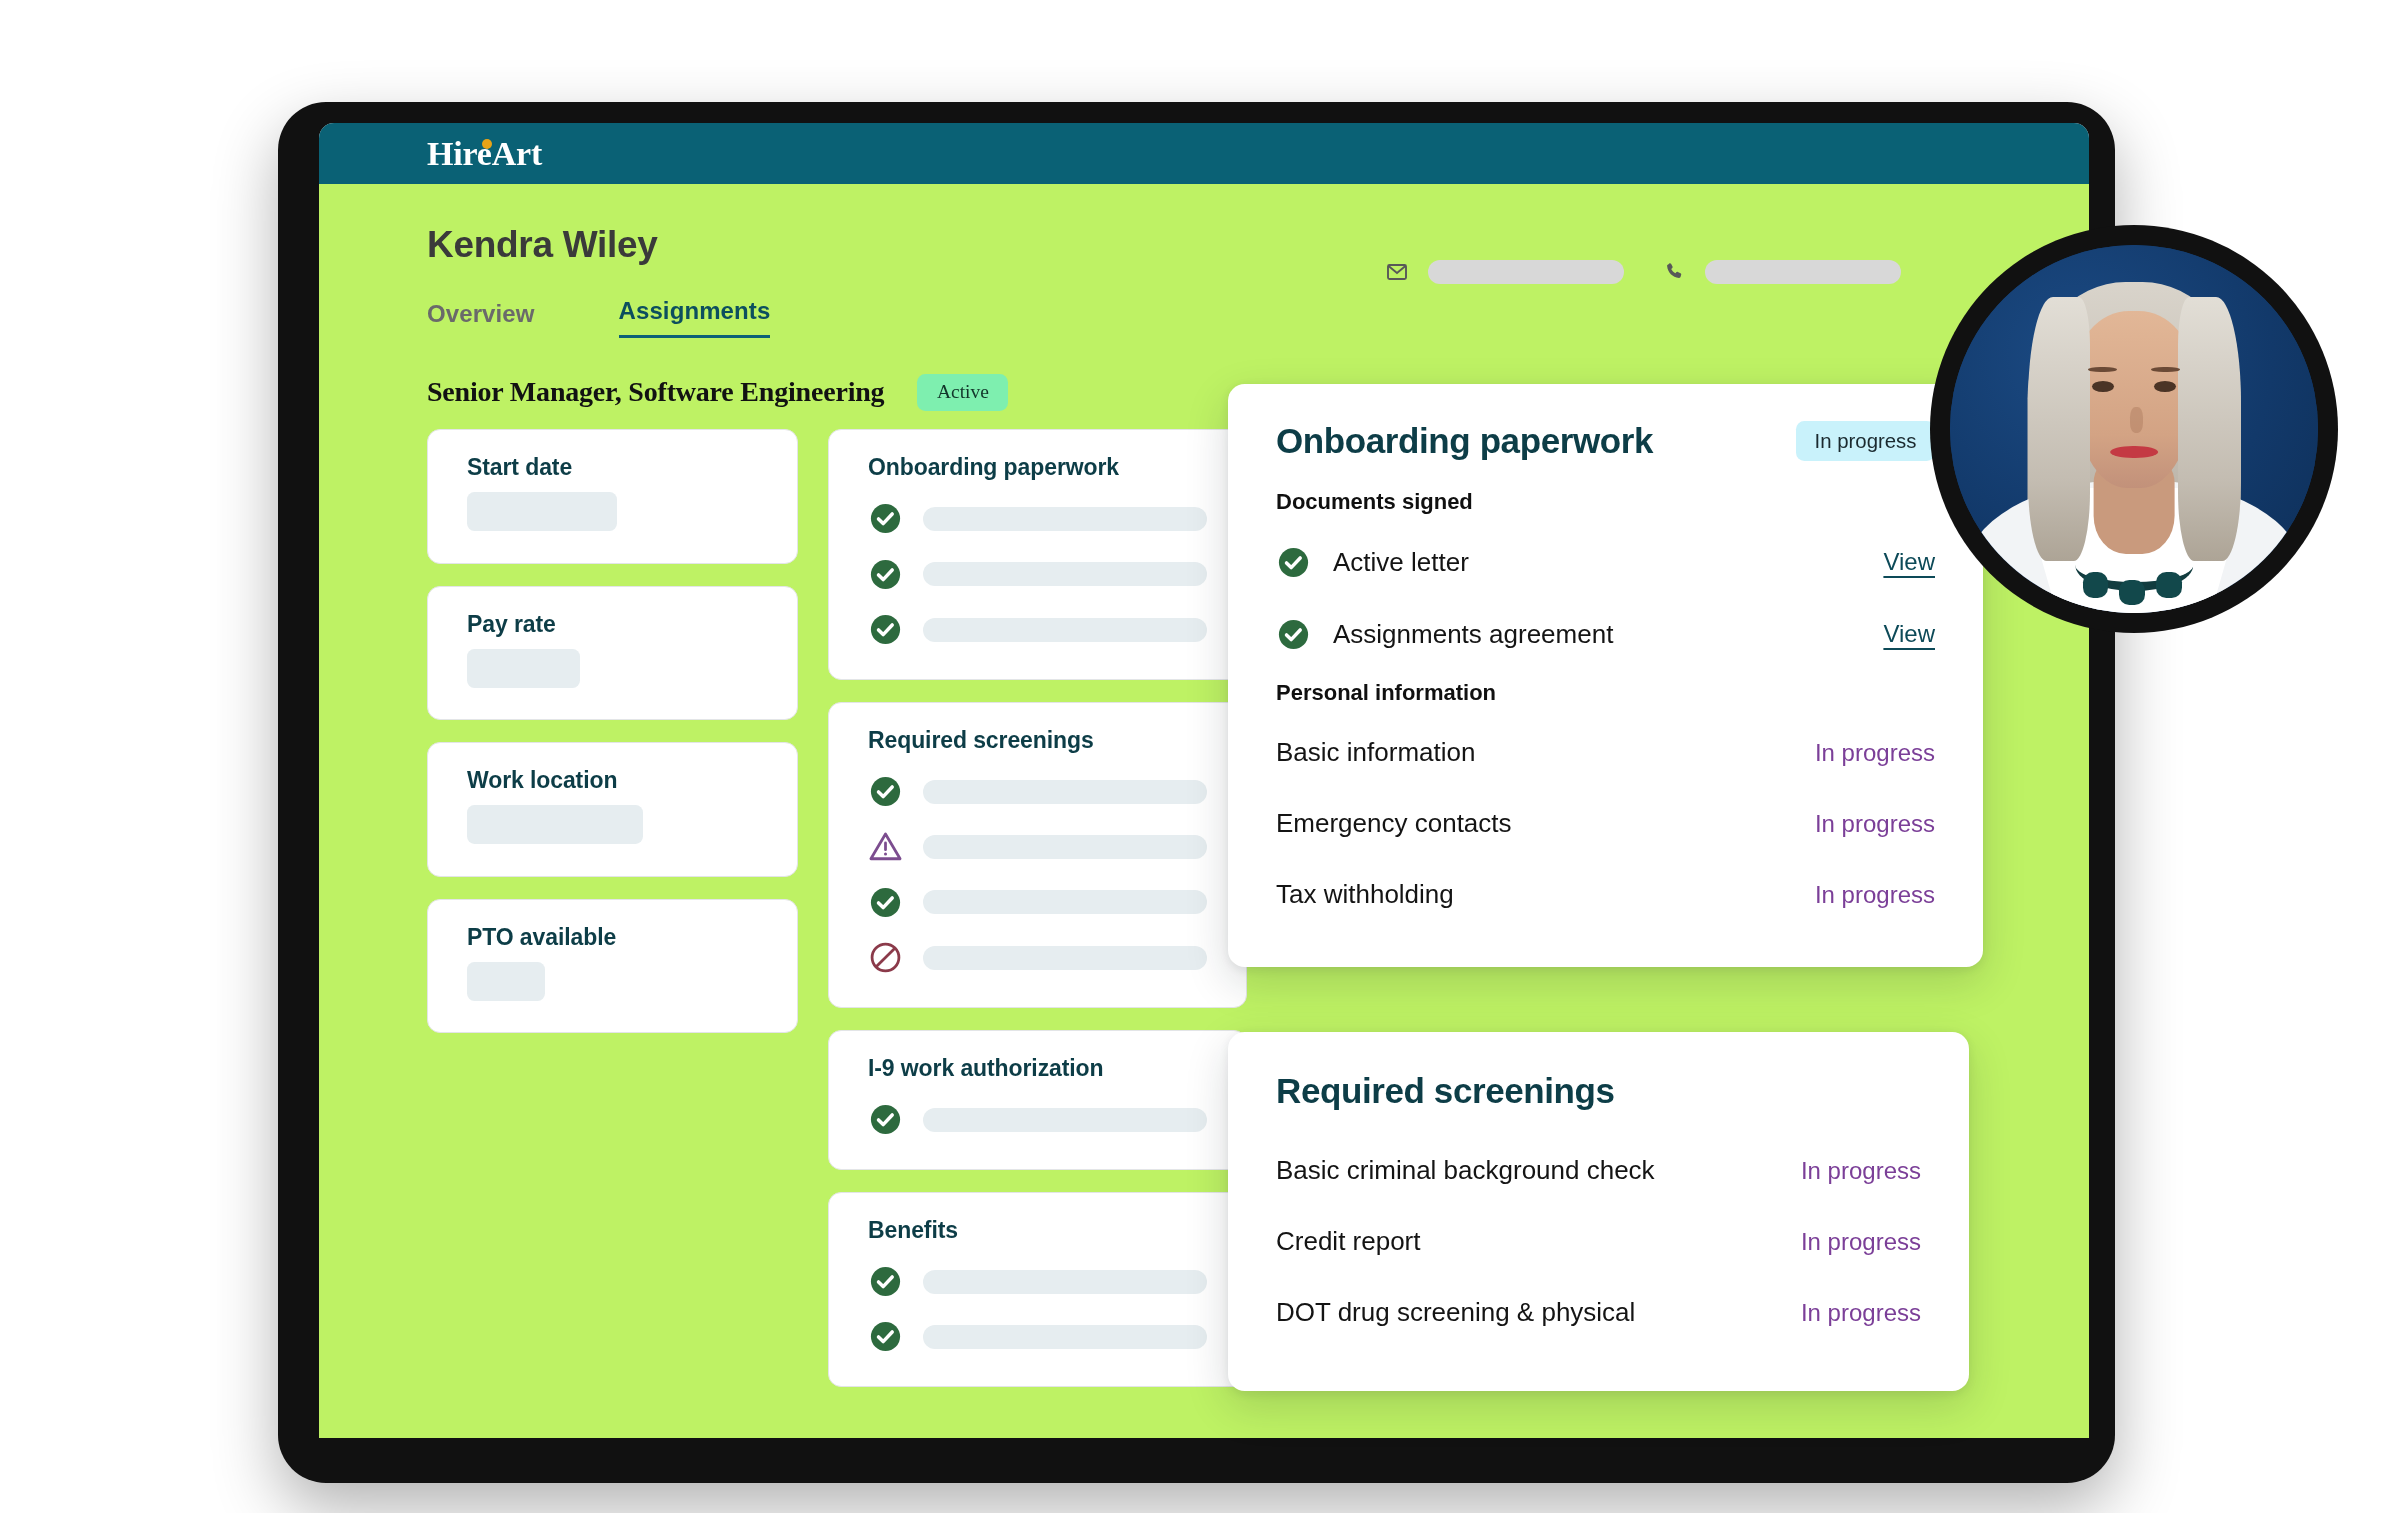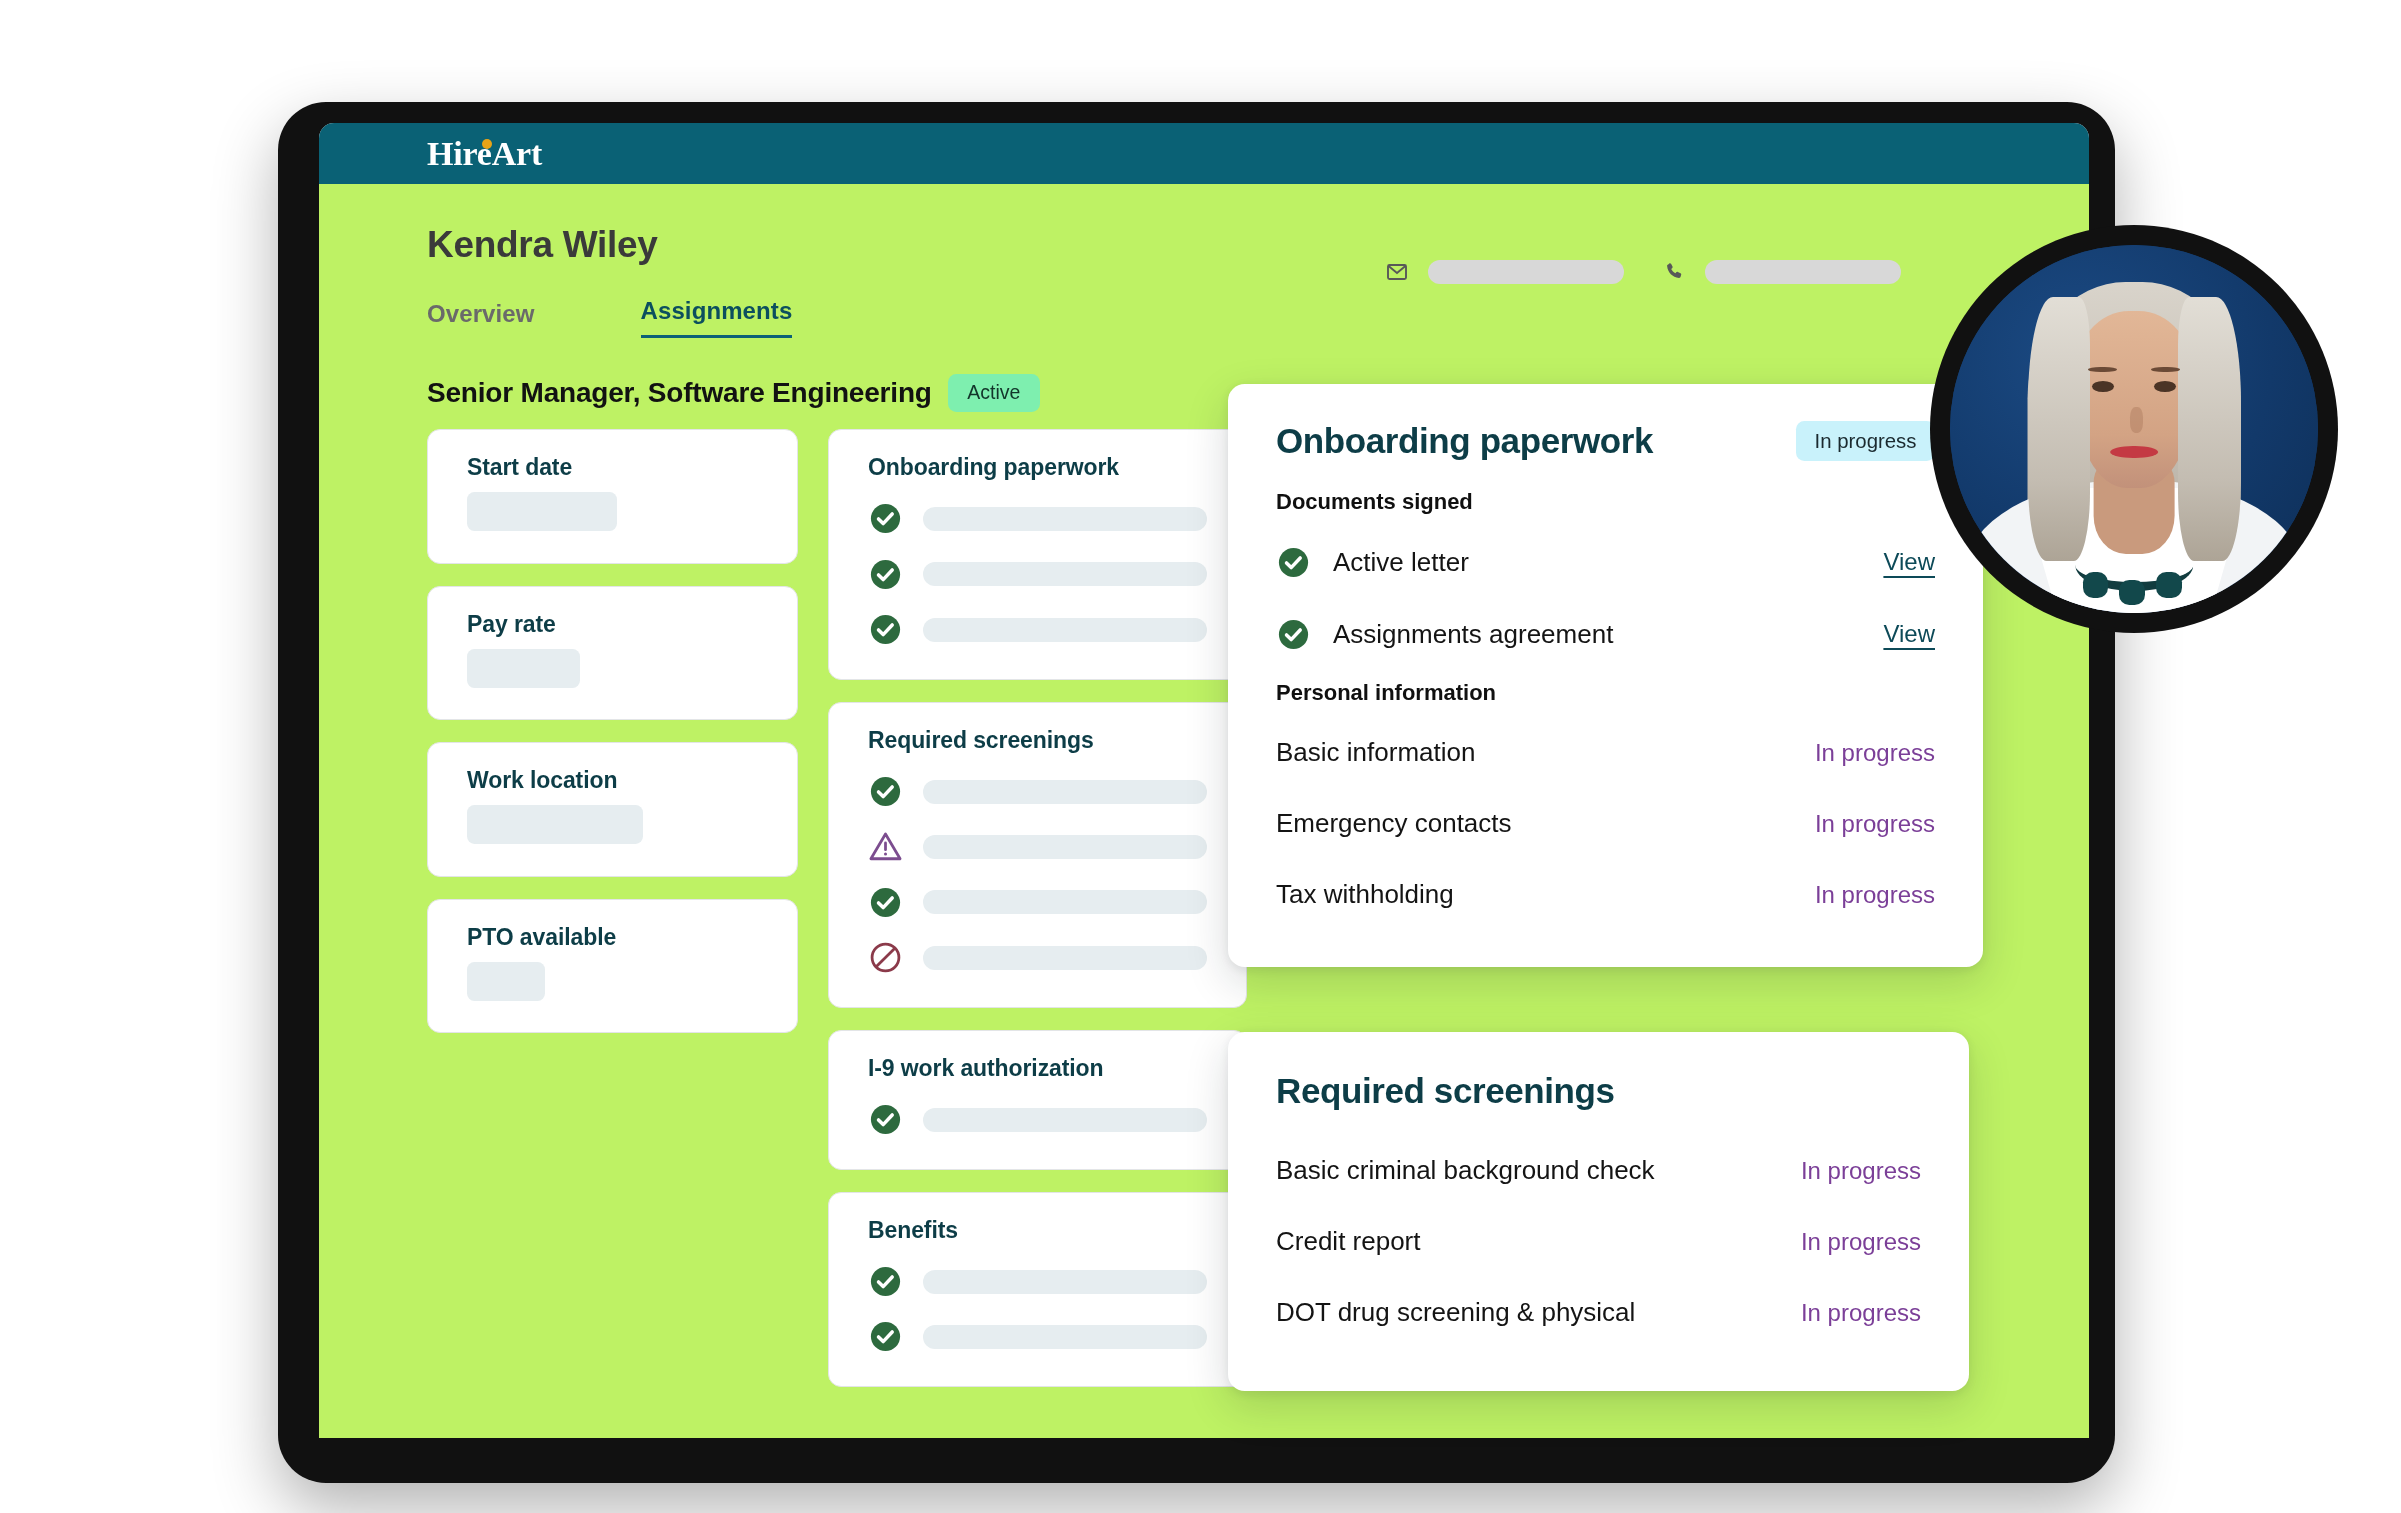--- a/index.html
+++ b/index.html
@@ -93,26 +93,26 @@
 
   
   .contact-row { position: absolute; top: 76px; left: 1066px; display: flex; align-items: center; gap: 39px; }
   .contact-item { display: flex; align-items: center; gap: 18.5px; }
   .contact-ph { height: 24px; border-radius: 12px; background: #d8d8d8; }
   .ph-email { width: 196px; }
   .ph-phone { width: 196px; }
   .ic { width: 24px; height: 24px; display: block; color: #585858; }
 
   
-  .tabs { position: absolute; left: 108px; top: 113px; display: flex; gap: 106px; align-items: flex-end; }
+  .tabs { position: absolute; left: 108px; top: 113px; display: flex; gap: 84px; align-items: flex-end; }
   .tab { font-size: 24px; font-weight: 700; color: #6a6a6a; padding-bottom: 10.2px; letter-spacing: 0.1px; }
   .tab.active { color: #0c4f5e; border-bottom: 3.7px solid #0b6077; }
 
   
-  .assignment-row { position: absolute; left: 108px; top: 190px; display: flex; align-items: center; gap: 16px; }
+  .assignment-row { position: absolute; left: 108px; top: 190px; display: flex; align-items: center; gap: 33px; font-family: Liberation Serif, serif; }
   .assignment-title { font-size: 28px; font-weight: 700; color: #121212; letter-spacing: -0.2px; }
   .badge-active {
     background: #7eefaf;
     color: #12352a;
     font-size: 19.5px;
     border-radius: 8.3px;
     padding: 7.4px 19.5px;
     font-weight: 400;
   }
 

